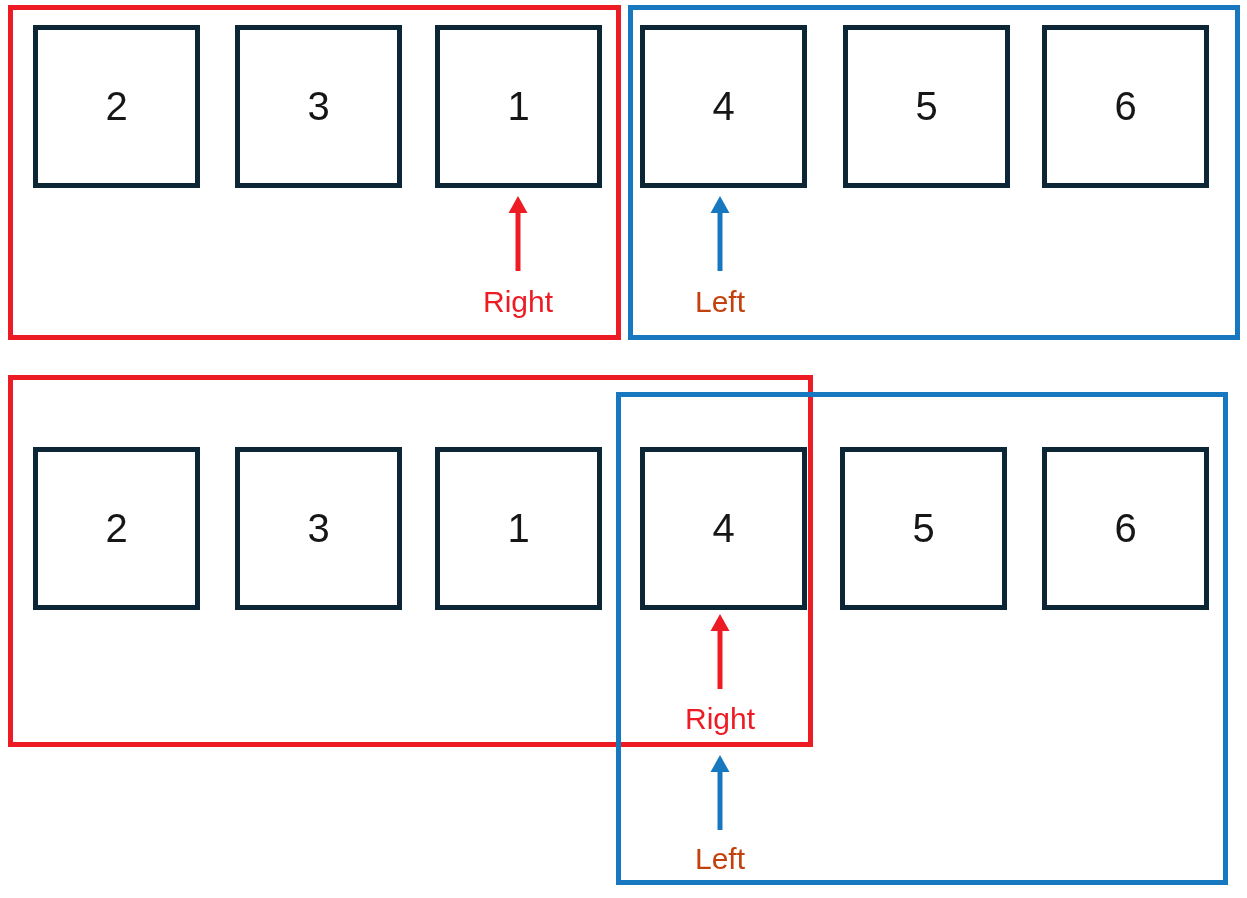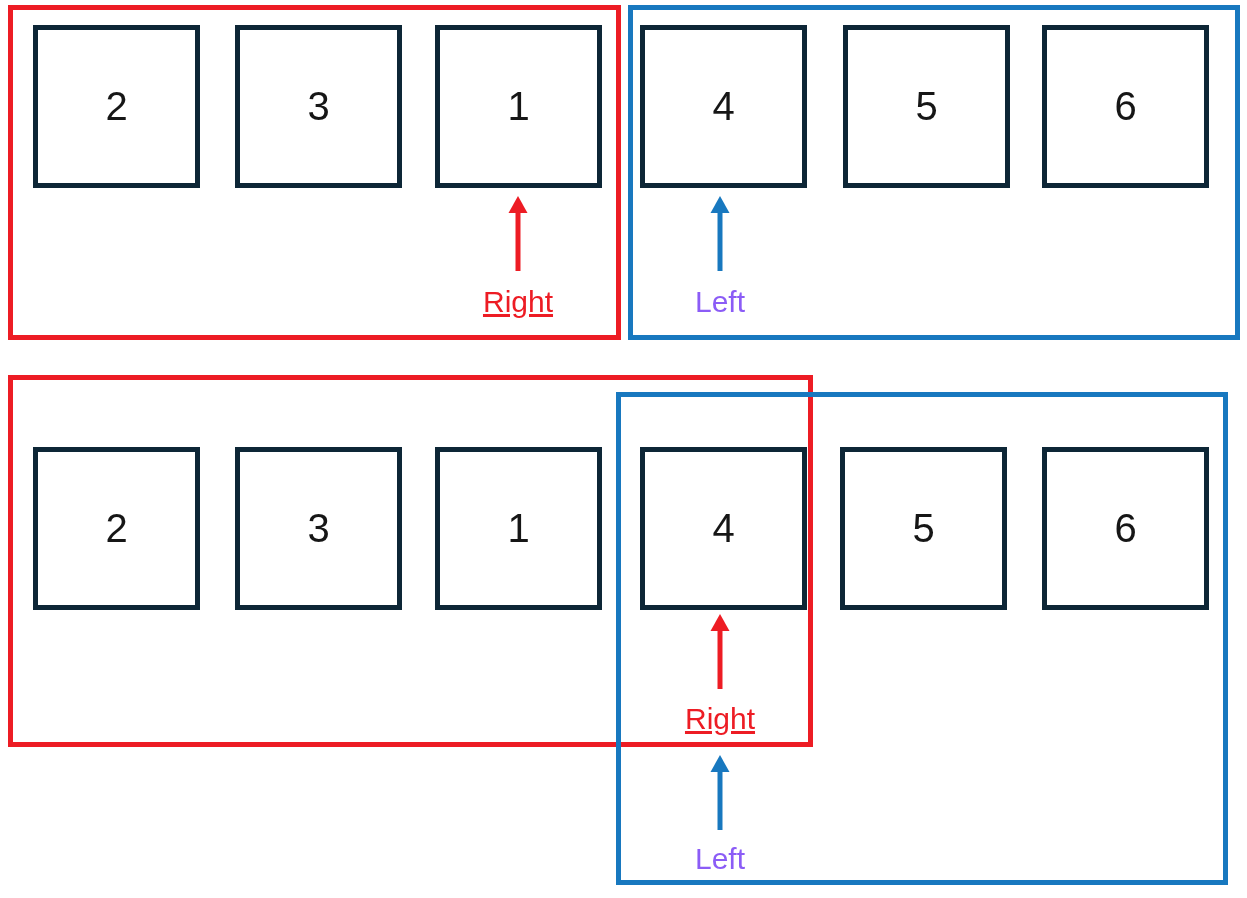--- a/index.html
+++ b/index.html
@@ -50,22 +50,22 @@
     width: 24px;
     height: 75px;
   }
   .pointer-label {
     position: absolute;
     width: 140px;
     text-align: center;
     font-size: 30px;
     line-height: 32px;
   }
-  .pointer-label.red  { color: #ed1c24; text-decoration: underline; }
-  .pointer-label.blue { color: #8b5cf6; }
+  .pointer-label.red  { color: #ed1c24; }
+  .pointer-label.blue { color: #c2410c; }
 </style>
 </head>
 <body>
 
 <div id="canvas">
 
   <div id="r1-red" class="region red"></div>
   <div id="r1-blue" class="region blue"></div>
 
   <div class="cell row1" style="left:33px">2</div>

